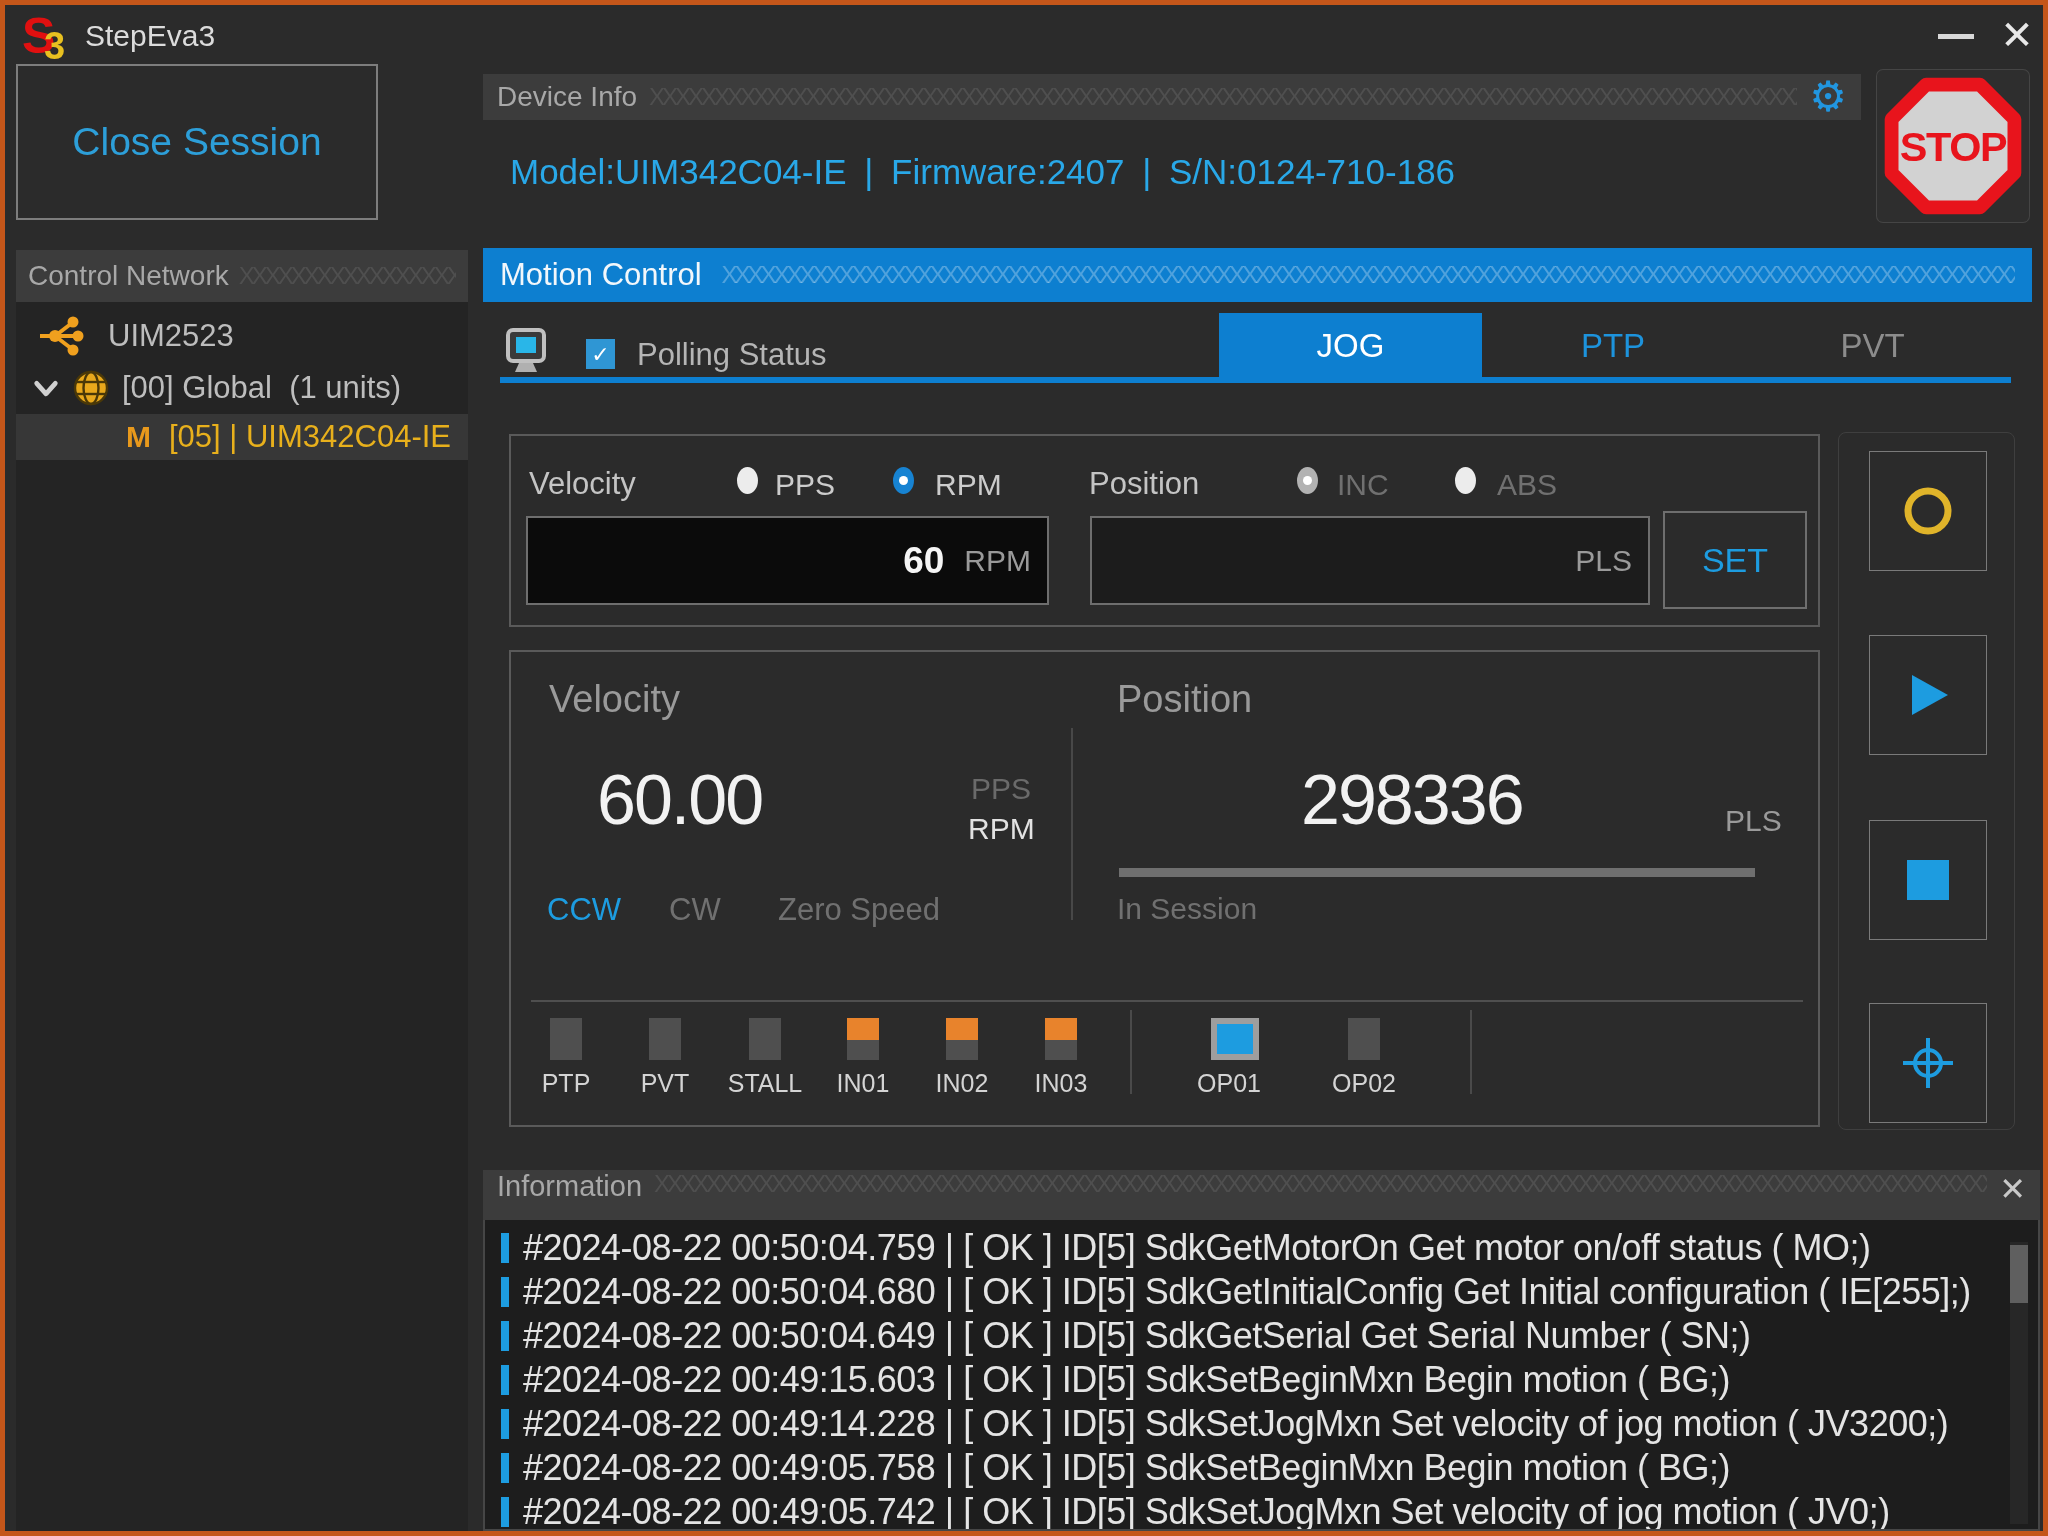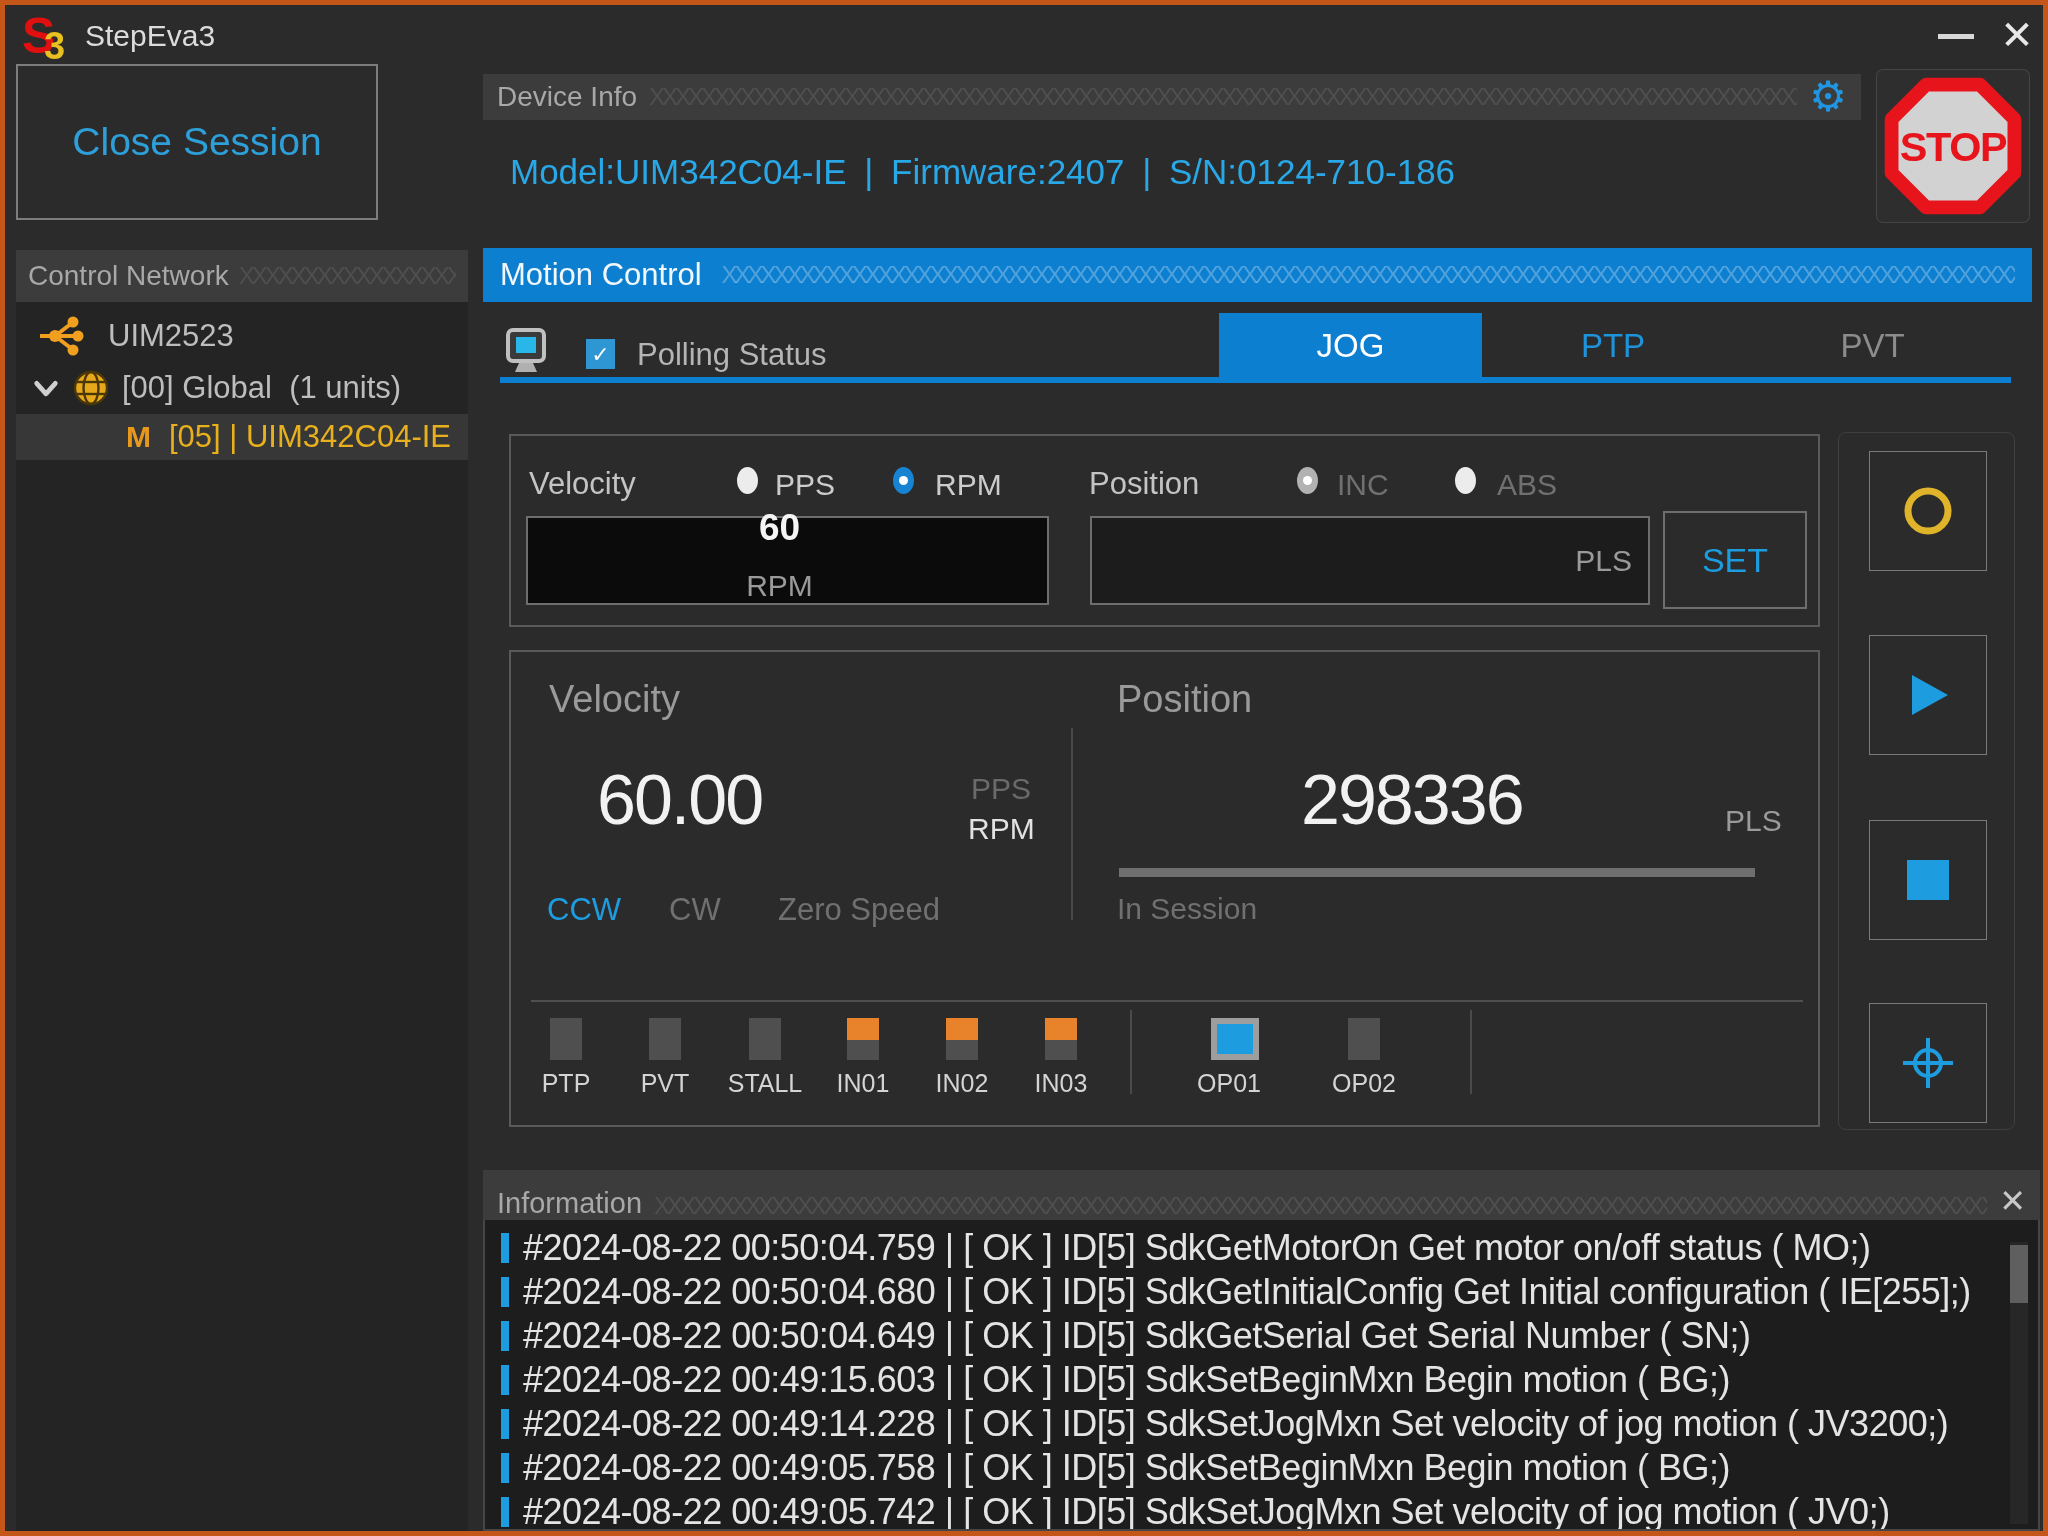--- a/index.html
+++ b/index.html
@@ -62,21 +62,21 @@
   #sp-card { left:509px; top:434px; width:1311px; height:193px; border:2px solid #5a5a5a; }
   .fs31g { font-size:31px; color:#c4c4c4; }
   .radio { width:21px; height:27px; border-radius:50%; position:absolute; cursor:pointer; }
   .radio.white { background:#ececec; }
   .radio.blue { background:#1783d2; }
   .radio.gray { background:#b2b2b2; }
   .radio.sel::after { content:""; position:absolute; left:50%; top:50%; width:9px; height:9px; margin:-4.5px 0 0 -4.5px; border-radius:50%; background:#ffffff; }
   .rlabel { position:absolute; font-size:30px; }
   .rl-lt { color:#cccccc; } .rl-dim { color:#707070; }
   #vel-input { left:15px; top:80px; width:523px; height:89px; background:#0b0b0b; border:2px solid #6e6e6e;
-      display:flex; align-items:center; justify-content:flex-end; gap:20px; padding-right:16px; cursor:text;flex-direction:column; }
+      display:flex; align-items:center; justify-content:flex-end; gap:20px; padding-right:16px; cursor:text; }
   #vel-input .val { font-size:37px; font-weight:bold; color:#f5f5f5; }
   #vel-input .unit, #pos-input .unit { font-size:30px; color:#9a9a9a; }
   #pos-input { left:579px; top:80px; width:560px; height:89px; background:#1c1c1c; border:2px solid #6e6e6e;
       display:flex; align-items:center; justify-content:flex-end; padding-right:16px; cursor:text; }
   #set-btn { left:1152px; top:75px; width:144px; height:98px; border:2px solid #6e6e6e; display:flex; align-items:center;
       justify-content:center; font-size:34px; color:#1d9ce0; cursor:pointer; }
 
   
   #side-panel { left:1838px; top:432px; width:177px; height:698px; border:1px solid #3f3f3f; border-radius:8px; }
   .side-btn { position:absolute; left:30px; width:118px; height:120px; border:1px solid #7a7a7a; background:#2b2b2b;
@@ -108,21 +108,21 @@
   .ind-box.on { background:linear-gradient(to bottom, #e8832c 0 52%, #4f4f4f 52% 100%); }
   .ind-box.toggle-on { background:transparent; }
   .ind-box.toggle-on::before { content:""; position:absolute; left:5px; top:0; width:22px; height:15px; background:#787878; }
   .ind-box.toggle-on::after { content:""; position:absolute; left:-2px; bottom:0; width:36px; height:30px;
       border:6px solid #9e9e9e; background:#1d9ce0; }
   .ind-label { margin-top:9px; font-size:25px; color:#d4d4d4; }
   .ind-div { position:absolute; top:358px; width:2px; height:84px; background:#4a4a4a; }
   #ind-div1 { left:619px; } #ind-div2 { left:959px; }
 
   
-  #info-header { left:483px; top:1170px; width:1557px; height:50px; background:#3c3c3c; display:flex; align-items:flex-end; padding:0 14px; gap:12px; }
+  #info-header { left:483px; top:1170px; width:1557px; height:50px; background:#3c3c3c; display:flex; align-items:flex-start; padding:0 14px; gap:12px; }
   #info-header .hdr-title { font-size:29px; color:#a8a8a8; white-space:nowrap; }
   #info-close { font-family:"DejaVu Sans",sans-serif; font-size:32px; color:#c8c8c8; cursor:pointer; }
   #info-body { left:483px; top:1220px; width:1557px; height:311px; background:#1d1d1d; border:2px solid #464646; border-top:none; overflow:hidden; padding-top:6px; }
   .log-row { height:44px; display:flex; align-items:center; gap:14px; padding-left:16px; }
   .log-bar { width:8px; height:30px; background:#1d9ce0; flex:none; }
   .log-text { font-size:36px; color:#e4e4e4; white-space:nowrap; letter-spacing:-0.5px; }
   #scroll-track { position:absolute; left:1525px; top:22px; width:18px; height:282px; background:#272727; }
   #scroll-thumb { position:absolute; left:0; top:3px; width:18px; height:58px; background:#5f5f5f; cursor:grab; }
 </style>
 </head>

